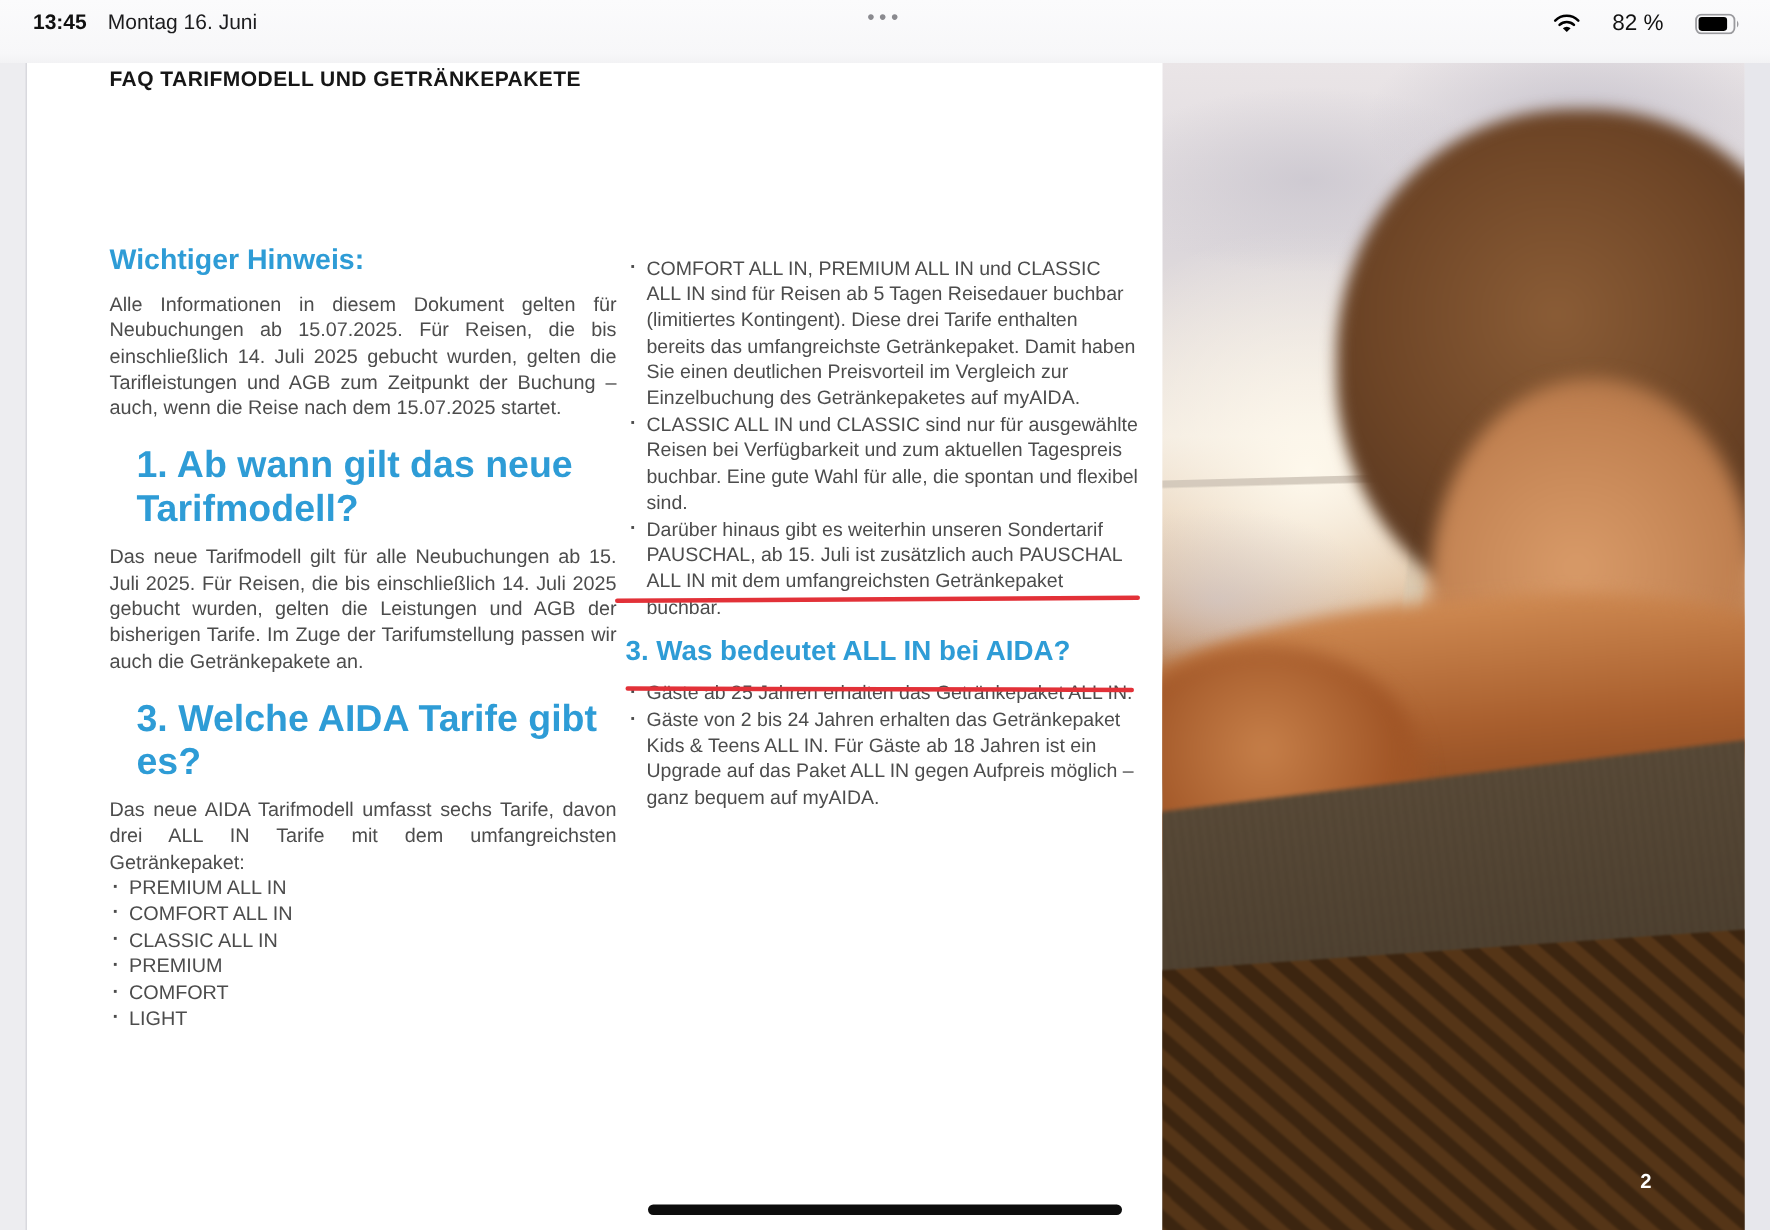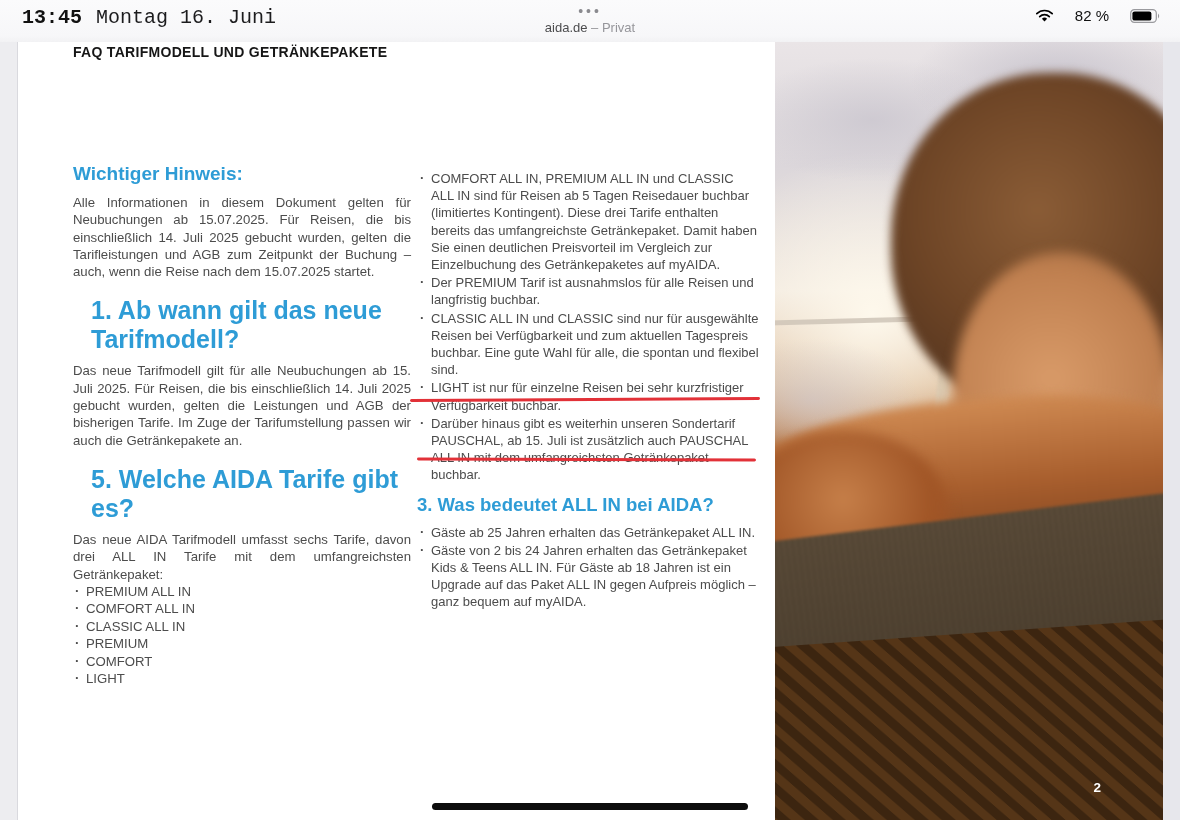--- a/index.html
+++ b/index.html
@@ -3,21 +3,21 @@
 <meta charset="utf-8">
 <style>
   * { margin:0; padding:0; box-sizing:border-box; }
   html,body { width:1180px; height:820px; overflow:hidden; background:#e9e9ec;
               font-family:"Liberation Sans", sans-serif; }
   .screen { position:relative; width:1180px; height:820px; background:#ececef; }
 
   
   .statusbar { position:absolute; left:0; top:0; width:1180px; height:42px;
                background:linear-gradient(180deg,#fbfbfc 0%,#f7f7f9 85%,#f2f2f4 100%); z-index:5; }
-  .sb-left { position:absolute; left:22px; top:6px; font-size:20px; color:#111;font-family:Liberation Mono, monospace; }
+  .sb-left { position:absolute; left:22px; top:6px; font-size:14px; color:#111; }
   .sb-time { font-weight:700; margin-right:14px; }
   .sb-date { font-weight:400; color:#1c1c1e; }
   .sb-dots { position:absolute; left:0; right:0; top:3px; text-align:center;
              font-size:14px; color:#8a8a8f; letter-spacing:3px; cursor:default; }
   .sb-site { position:absolute; left:0; right:0; top:20px; text-align:center; font-size:13px; color:#4c4c4e; }
   .sb-site .privat { color:#96969b; }
   .sb-right { position:absolute; right:20px; top:7px; display:flex; align-items:center; gap:21px; }
   .sb-batt-txt { font-size:15px; color:#111; }
 
   
@@ -105,21 +105,20 @@
 </head>
 <body>
 
 <div class="screen">
 
   <div class="statusbar">
     <div class="sb-left">
       <span class="sb-time">13:45</span><span class="sb-date">Montag 16. Juni</span>
     </div>
     <div class="sb-dots">•••</div>
-    <div class="sb-site"><span>aida.de</span> <span class="privat">– Privat</span></div>
     <div class="sb-right">
       <svg class="icon-svg" width="19" height="14" viewBox="0 0 19 14">
         <path d="M9.5 12.4 L6.9 9.8 a3.8 3.8 0 0 1 5.2 0 Z" fill="#000"></path>
         <path d="M4.7 7.6 a6.9 6.9 0 0 1 9.6 0" fill="none" stroke="#000" stroke-width="1.7" stroke-linecap="round"></path>
         <path d="M1.8 4.7 a10.9 10.9 0 0 1 15.4 0" fill="none" stroke="#000" stroke-width="1.7" stroke-linecap="round"></path>
       </svg>
       <span class="sb-batt-txt">82 %</span>
       <svg class="icon-svg" width="30" height="14" viewBox="0 0 30 14">
         <rect x="0.7" y="0.7" width="25.6" height="12.6" rx="3.6" fill="none" stroke="#9a9a9e" stroke-width="1.2"></rect>
         <rect x="2.4" y="2.4" width="19" height="9.2" rx="2.2" fill="#000"></rect>
@@ -132,38 +131,36 @@
   <div class="gutter-right"></div>
 
   <div class="page">
     <div class="doc-header">FAQ TARIFMODELL UND GETRÄNKEPAKETE</div>
 
     <div class="col-left">
       <div class="h-blue notice-h">Wichtiger Hinweis:</div>
       <p class="para">Alle Informationen in diesem Dokument gelten für Neubuchungen ab 15.07.2025. Für Reisen, die bis einschließlich 14. Juli 2025 ge­bucht wurden, gelten die Tarifleistungen und AGB zum Zeitpunkt der Buchung – auch, wenn die Reise nach dem 15.07.2025 startet.</p>
       <div class="h-blue q-h">1. Ab wann gilt das neue Tarifmodell?</div>
       <p class="para">Das neue Tarifmodell gilt für alle Neubuchungen ab 15. Juli 2025. Für Reisen, die bis einschließlich 14. Juli 2025 gebucht wurden, gelten die Leistungen und AGB der bisherigen Tarife. Im Zuge der Tarifumstellung passen wir auch die Getränkepakete an.</p>
-      <div class="h-blue q-h">5. Welche AIDA Tarife gibt es?</div>
+      <div class="h-blue q-h">3. Welche AIDA Tarife gibt es?</div>
       <p class="para para-last">Das neue AIDA Tarifmodell umfasst sechs Tarife, davon drei ALL IN Tarife mit dem umfangreichsten Getränkepaket:</p>
       <ul class="plain">
         <li>PREMIUM ALL IN</li>
         <li>COMFORT ALL IN</li>
         <li>CLASSIC ALL IN</li>
         <li>PREMIUM</li>
         <li>COMFORT</li>
         <li>LIGHT</li>
       </ul>
     </div>
 
     <div class="col-right">
       <ul class="rlist">
         <li>COMFORT ALL IN, PREMIUM ALL IN und CLASSIC ALL IN sind für Reisen ab 5 Tagen Reisedauer buchbar (limitiertes Kontin­gent). Diese drei Tarife enthalten bereits das umfangreichste Getränkepaket. Damit haben Sie einen deutlichen Preisvorteil im Vergleich zur Einzelbuchung des Getränkepaketes auf myAIDA.</li>
-        <li>Der PREMIUM Tarif ist ausnahmslos für alle Reisen und langfristig buchbar.</li>
         <li>CLASSIC ALL IN und CLASSIC sind nur für ausgewählte Reisen bei Verfügbarkeit und zum aktuellen Tagespreis buchbar. Eine gute Wahl für alle, die spontan und flexibel sind.</li>
-        <li>LIGHT ist nur für einzelne Reisen bei sehr kurzfristiger Verfügbarkeit buchbar.</li>
         <li>Darüber hinaus gibt es weiterhin unseren Sondertarif PAUSCHAL, ab 15. Juli ist zusätzlich auch PAUSCHAL ALL IN mit dem umfangreichsten Getränkepaket buchbar.</li>
       </ul>
       <div class="h-blue q-h3">3. Was bedeutet ALL IN bei AIDA?</div>
       <ul class="rlist">
         <li>Gäste ab 25 Jahren erhalten das Getränkepaket ALL IN.</li>
         <li>Gäste von 2 bis 24 Jahren erhalten das Getränkepaket Kids &amp; Teens ALL IN. Für Gäste ab 18 Jahren ist ein Upgrade auf das Paket ALL IN gegen Aufpreis möglich – ganz bequem auf myAIDA.</li>
       </ul>
     </div>
 
     <div class="redline redline-1"></div>

